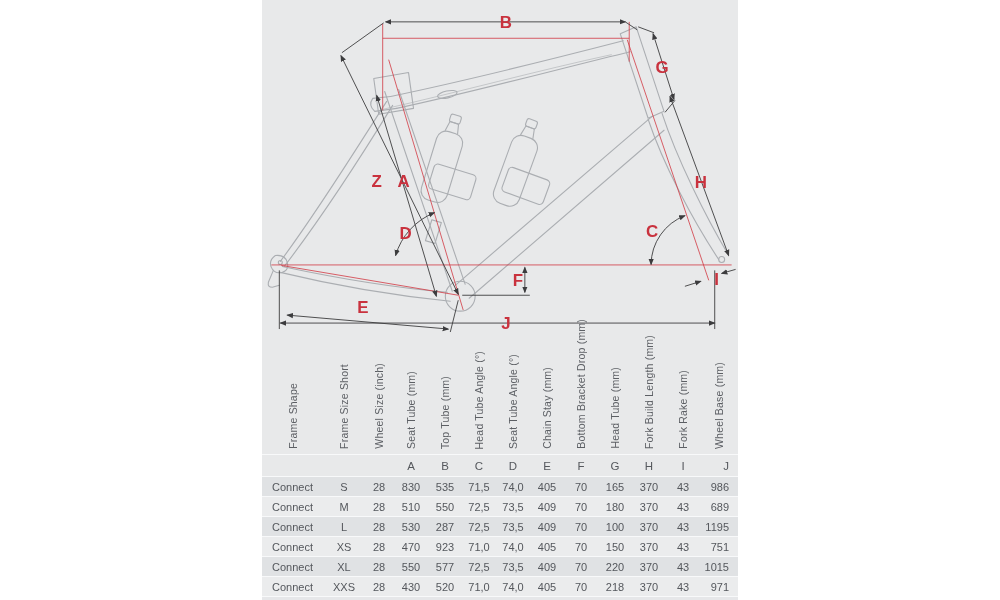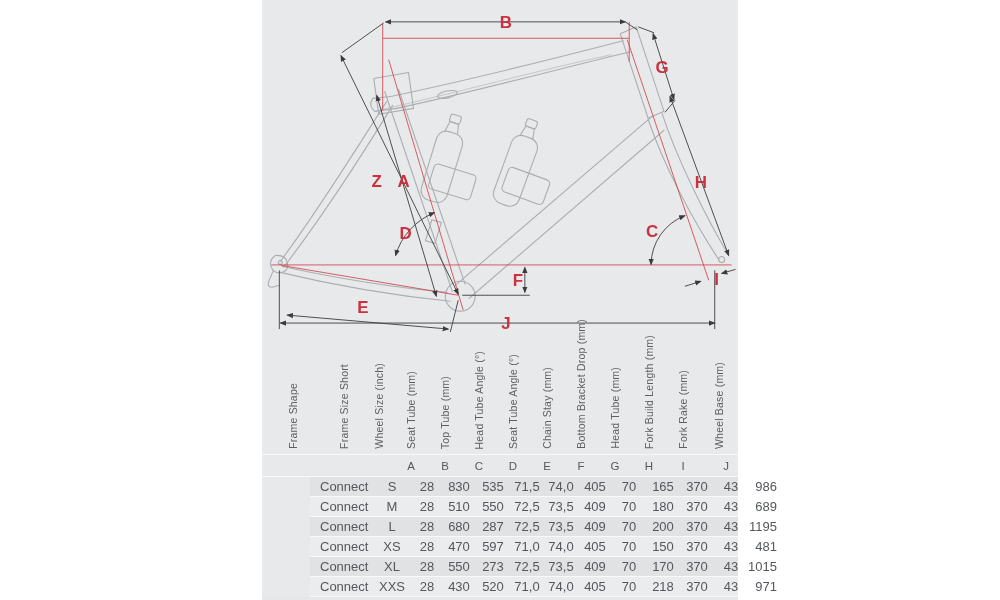--- a/index.html
+++ b/index.html
@@ -9,21 +9,21 @@
   svg.diagram{display:block;width:476px;height:336px;}
 
   
   .geo-table{width:476px;color:#54575c;}
   .thead{display:flex;height:118px;align-items:flex-end;border-bottom:1px solid #f8f9fa;}
   .thead .cell{display:flex;justify-content:center;align-items:flex-end;height:118px;padding-bottom:5px;}
   .vlabel{writing-mode:vertical-rl;transform:rotate(180deg);font-size:10.5px;color:#5c5f64;
           white-space:nowrap;letter-spacing:.2px;line-height:1;}
   .letters{display:flex;height:21px;align-items:center;border-bottom:1px solid #f8f9fa;
            font-size:11.5px;color:#55585d;}
-  .row{display:flex;height:19px;align-items:center;font-size:13px;border-bottom:1px solid #f8f9fa;margin-left:48px;}
+  .row{display:flex;height:19px;align-items:center;font-size:11px;border-bottom:1px solid #f8f9fa;}
   .row.odd{background:#e0e2e4;}
   .row.even{background:#ebeced;}
   .cell{box-sizing:border-box;flex:0 0 auto;text-align:center;overflow:visible;}
   .c0{width:62px}.c1{width:40px}.c2{width:30px}
   .c3,.c4,.c5,.c6,.c7,.c8,.c9,.c10,.c11{width:34px}
   .c12{width:38px}
   .letters .c0,.row .c0{text-align:left;padding-left:10px;}
   .letters .c12,.row .c12{text-align:right;padding-right:9px;}
   .tail{height:4px;background:#e6e7e9;}
 
@@ -241,57 +241,57 @@
             <div class="cell c8">70</div>
             <div class="cell c9">180</div>
             <div class="cell c10">370</div>
             <div class="cell c11">43</div>
             <div class="cell c12">689</div>
           </div>
           <div class="row odd">
             <div class="cell c0">Connect</div>
             <div class="cell c1">L</div>
             <div class="cell c2">28</div>
-            <div class="cell c3">680</div>
+            <div class="cell c3">530</div>
             <div class="cell c4">287</div>
             <div class="cell c5">72,5</div>
             <div class="cell c6">73,5</div>
             <div class="cell c7">409</div>
             <div class="cell c8">70</div>
-            <div class="cell c9">200</div>
+            <div class="cell c9">100</div>
             <div class="cell c10">370</div>
             <div class="cell c11">43</div>
             <div class="cell c12">1195</div>
           </div>
           <div class="row even">
             <div class="cell c0">Connect</div>
             <div class="cell c1">XS</div>
             <div class="cell c2">28</div>
             <div class="cell c3">470</div>
-            <div class="cell c4">597</div>
+            <div class="cell c4">923</div>
             <div class="cell c5">71,0</div>
             <div class="cell c6">74,0</div>
             <div class="cell c7">405</div>
             <div class="cell c8">70</div>
             <div class="cell c9">150</div>
             <div class="cell c10">370</div>
             <div class="cell c11">43</div>
-            <div class="cell c12">481</div>
+            <div class="cell c12">751</div>
           </div>
           <div class="row odd">
             <div class="cell c0">Connect</div>
             <div class="cell c1">XL</div>
             <div class="cell c2">28</div>
             <div class="cell c3">550</div>
-            <div class="cell c4">273</div>
+            <div class="cell c4">577</div>
             <div class="cell c5">72,5</div>
             <div class="cell c6">73,5</div>
             <div class="cell c7">409</div>
             <div class="cell c8">70</div>
-            <div class="cell c9">170</div>
+            <div class="cell c9">220</div>
             <div class="cell c10">370</div>
             <div class="cell c11">43</div>
             <div class="cell c12">1015</div>
           </div>
           <div class="row even">
             <div class="cell c0">Connect</div>
             <div class="cell c1">XXS</div>
             <div class="cell c2">28</div>
             <div class="cell c3">430</div>
             <div class="cell c4">520</div>

